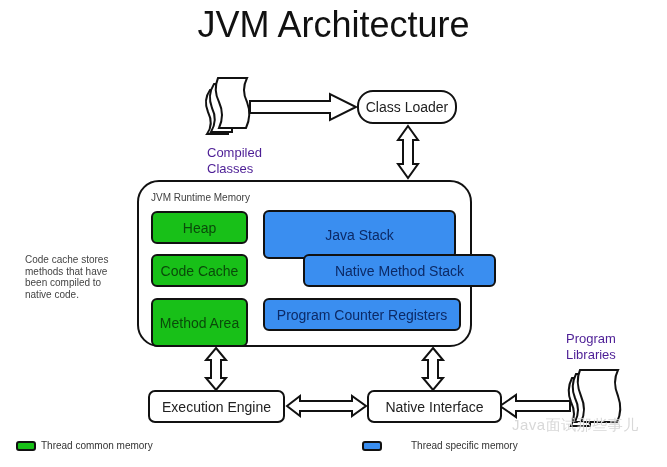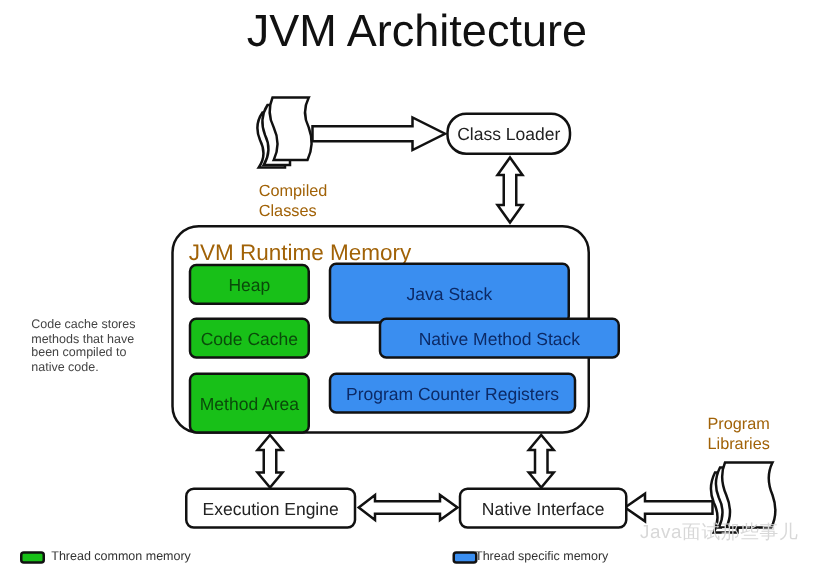--- a/index.html
+++ b/index.html
@@ -3,26 +3,26 @@
 <meta charset="utf-8">
 <style>
   html, body { margin:0; padding:0; background:#ffffff; }
   body { width:667px; height:467px; position:relative; overflow:hidden;
          font-family:"Liberation Sans", sans-serif; color:#222; }
   .abs { position:absolute; }
   #title { left:0; width:667px; top:4px; text-align:center; font-size:36px; color:#111; }
   .box { position:absolute; background:#fff; border:2px solid #111; border-radius:7px;
          display:flex; align-items:center; justify-content:center; font-size:14px; color:#222; box-sizing:border-box; }
   #runtime { left:137px; top:180px; width:335px; height:167px; border:2px solid #111; border-radius:22px; background:#fff; box-sizing:border-box; }
-  #runtime-label { left:151px; top:192px; font-size:18px; color:#a16207; }
+  #runtime-label { left:151px; top:192px; font-size:10px; color:#404040; }
   .mem { position:absolute; border:2px solid #111; border-radius:6px; display:flex;
          align-items:center; justify-content:center; font-size:14px; box-sizing:border-box; }
   .green { background:#18c018; color:#0a4a0a; }
   .blue { background:#3a8ef0; color:#0c2a66; }
-  .label { font-size:13px; color:#a16207; line-height:16px; }
+  .label { font-size:13px; color:#4c1d95; line-height:16px; }
   .note { font-size:10px; color:#444; line-height:11.5px; }
   .legend-swatch { position:absolute; width:20px; height:10px; border:2px solid #111; border-radius:3px; box-sizing:border-box; }
   .legend-text { font-size:10px; color:#333; }
   #watermark { left:512px; top:416px; font-size:15px; color:#d8d8d8; letter-spacing:0.5px; }
   svg { position:absolute; left:0; top:0; }
 </style>
 </head>
 <body>
 
 <svg width="667" height="467">
@@ -102,15 +102,15 @@
 
 <div class="abs label" style="left:566px; top:331px;">
   <div>Program</div>
   <div>Libraries</div>
 </div>
 
 <div class="legend-swatch" style="left:16px; top:441px; background:#18c018;"></div>
 <div class="abs legend-text" style="left:41px; top:440px;">Thread common memory</div>
 
 <div class="legend-swatch" style="left:362px; top:441px; background:#3a8ef0;"></div>
-<div class="abs legend-text" style="left:380px; top:440px;">Thread specific memory</div>
+<div class="abs legend-text" style="left:411px; top:440px;">Thread specific memory</div>
 
 <div id="watermark" class="abs">Java面试那些事儿</div>
 
 </body></html>

